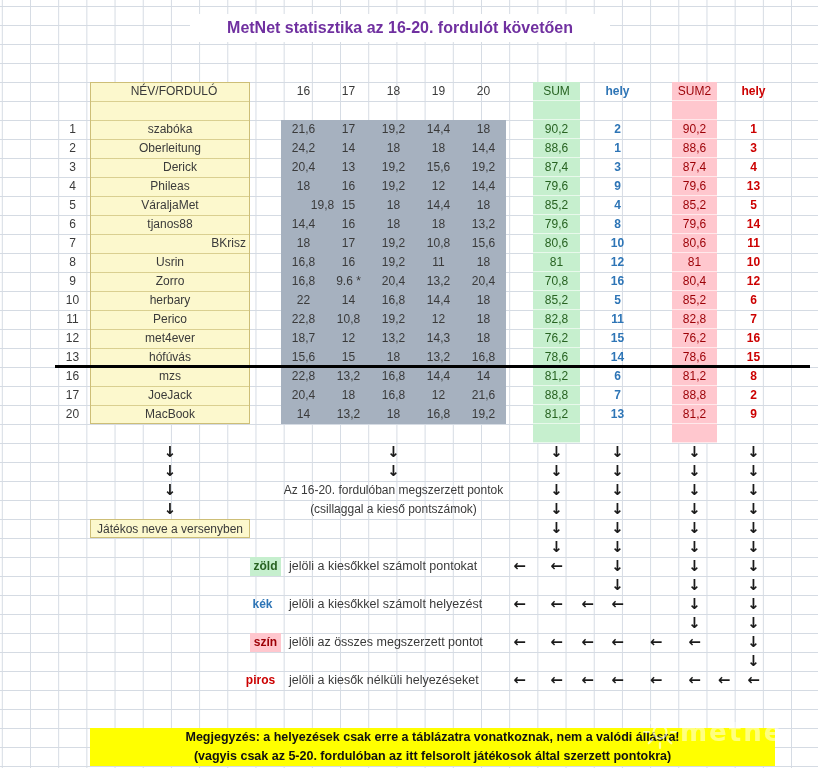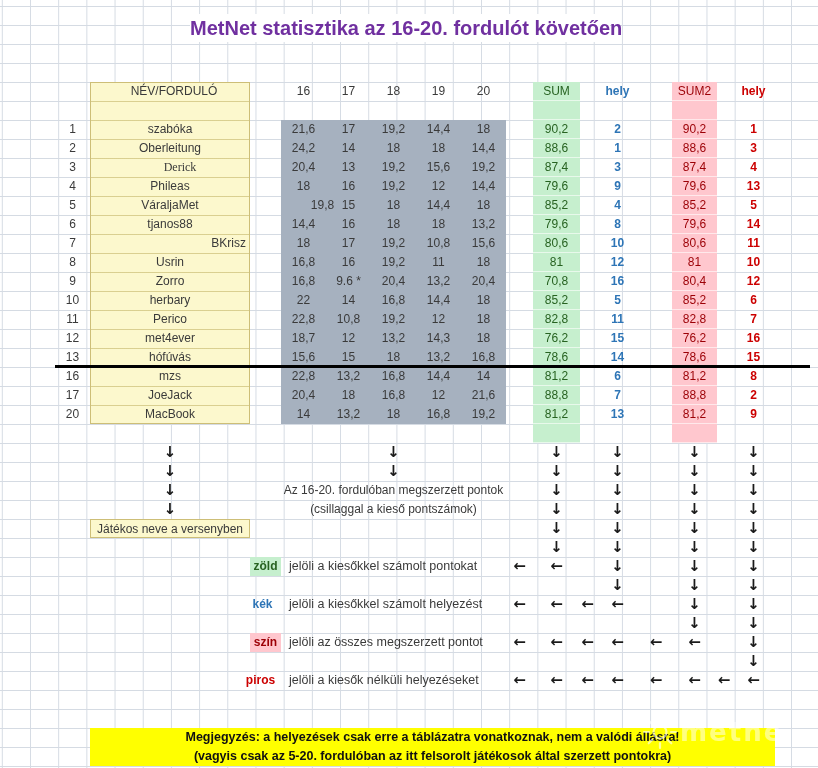--- a/index.html
+++ b/index.html
@@ -31,21 +31,21 @@
   .hd-sum{color:var(--green_text);}
   .hd-hely{color:var(--blue_text);font-weight:bold;}
   .hd-sum2{color:var(--red_dark);}
   .hd-hely2{color:var(--red_bright);font-weight:bold;}
   .sumv{color:var(--green_text);}
   .helyv{color:var(--blue_text);font-weight:bold;}
   .sum2v{color:var(--red_dark);}
   .hely2v{color:var(--red_bright);font-weight:bold;}
   .arrow{font-weight:bold;font-size:15px;color:#1a1a1a;font-family:"DejaVu Sans",sans-serif;}
   .title{position:absolute;left:190px;top:14px;width:420px;height:28px;line-height:28px;
-    background:#fff;color:var(--title_purple);font-size:20px;font-weight:bold;text-align:center;
+    background:#fff;color:var(--title_purple);font-size:16px;font-weight:bold;text-align:center;
     white-space:nowrap;z-index:3;}
   .thick-line{position:absolute;left:55px;top:365px;width:755px;height:3px;background:#000;z-index:5;}
   .lgl{font-weight:bold;}
   .lgd{text-align:left;font-size:12.5px;}
   .midnote{font-size:12px;}
   .ylabel{background:var(--yellow_fill);border:1px solid var(--yellow_border);box-sizing:border-box;}
   .note{position:absolute;left:90px;top:728px;width:685px;height:38px;background:var(--note_bg);
     z-index:2;text-align:center;font-weight:bold;font-size:12.5px;color:#111;}
   .note div{line-height:19px;white-space:nowrap;}
   .wm{position:absolute;left:642px;top:714px;z-index:4;display:flex;align-items:center;gap:2px;}
@@ -92,21 +92,21 @@
       <div class="cell" style="left: 281px; width: 45px; top: 139px;">24,2</div>
       <div class="cell" style="left: 326px; width: 45px; top: 139px;">14</div>
       <div class="cell" style="left: 371px; width: 45px; top: 139px;">18</div>
       <div class="cell" style="left: 416px; width: 45px; top: 139px;">18</div>
       <div class="cell" style="left: 461px; width: 45px; top: 139px;">14,4</div>
       <div class="cell sumv" style="left: 533px; width: 47px; top: 139px;">88,6</div>
       <div class="cell helyv" style="left: 595px; width: 45px; top: 139px;">1</div>
       <div class="cell sum2v" style="left: 672px; width: 45px; top: 139px;">88,6</div>
       <div class="cell hely2v" style="left: 731px; width: 45px; top: 139px;">3</div>
       <div class="cell" style="left: 55px; width: 35px; top: 158px;">3</div>
-      <div class="cell" style="left: 90px; width: 180px; top: 158px; font-family: Liberation Serif, serif;">Derick</div>
+      <div class="cell" style="left: 90px; width: 180px; top: 158px;">Derick</div>
       <div class="cell" style="left: 281px; width: 45px; top: 158px;">20,4</div>
       <div class="cell" style="left: 326px; width: 45px; top: 158px;">13</div>
       <div class="cell" style="left: 371px; width: 45px; top: 158px;">19,2</div>
       <div class="cell" style="left: 416px; width: 45px; top: 158px;">15,6</div>
       <div class="cell" style="left: 461px; width: 45px; top: 158px;">19,2</div>
       <div class="cell sumv" style="left: 533px; width: 47px; top: 158px;">87,4</div>
       <div class="cell helyv" style="left: 595px; width: 45px; top: 158px;">3</div>
       <div class="cell sum2v" style="left: 672px; width: 45px; top: 158px;">87,4</div>
       <div class="cell hely2v" style="left: 731px; width: 45px; top: 158px;">4</div>
       <div class="cell" style="left: 55px; width: 35px; top: 177px;">4</div>

